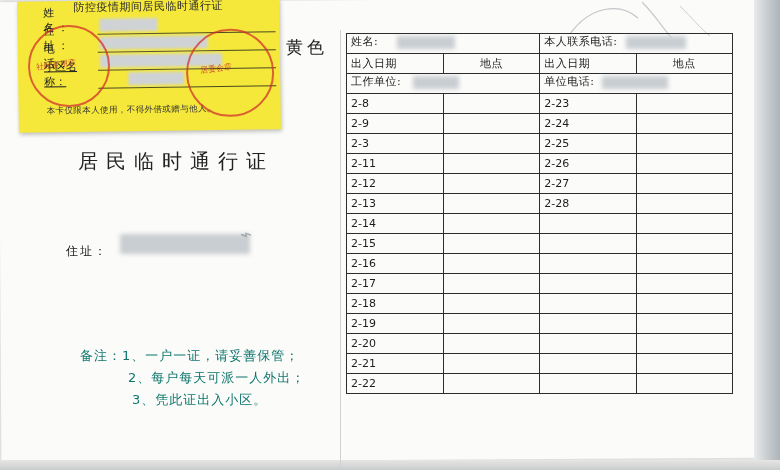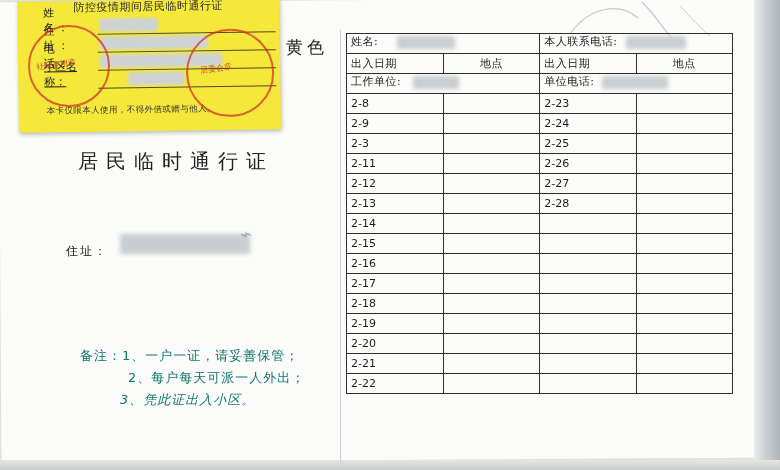--- a/index.html
+++ b/index.html
@@ -176,21 +176,21 @@
   .notes {
     position: absolute;
     left: 80px;
     top: 345px;
     font-size: 13px;
     line-height: 22px;
     letter-spacing: 1px;
     color: #0f766e;
   }
   .notes .ln2 { margin-left: 48px; }
-  .notes .ln3 { margin-left: 40px; font-style: italic; }
+  .notes .ln3 { margin-left: 52px; }
 
   
   .table-wrap {
     position: absolute;
     left: 346px;
     top: 33px;
     width: 386px;
     border-left: 1.5px solid #2d2d2d;
     border-top: 1.5px solid #2d2d2d;
   }

